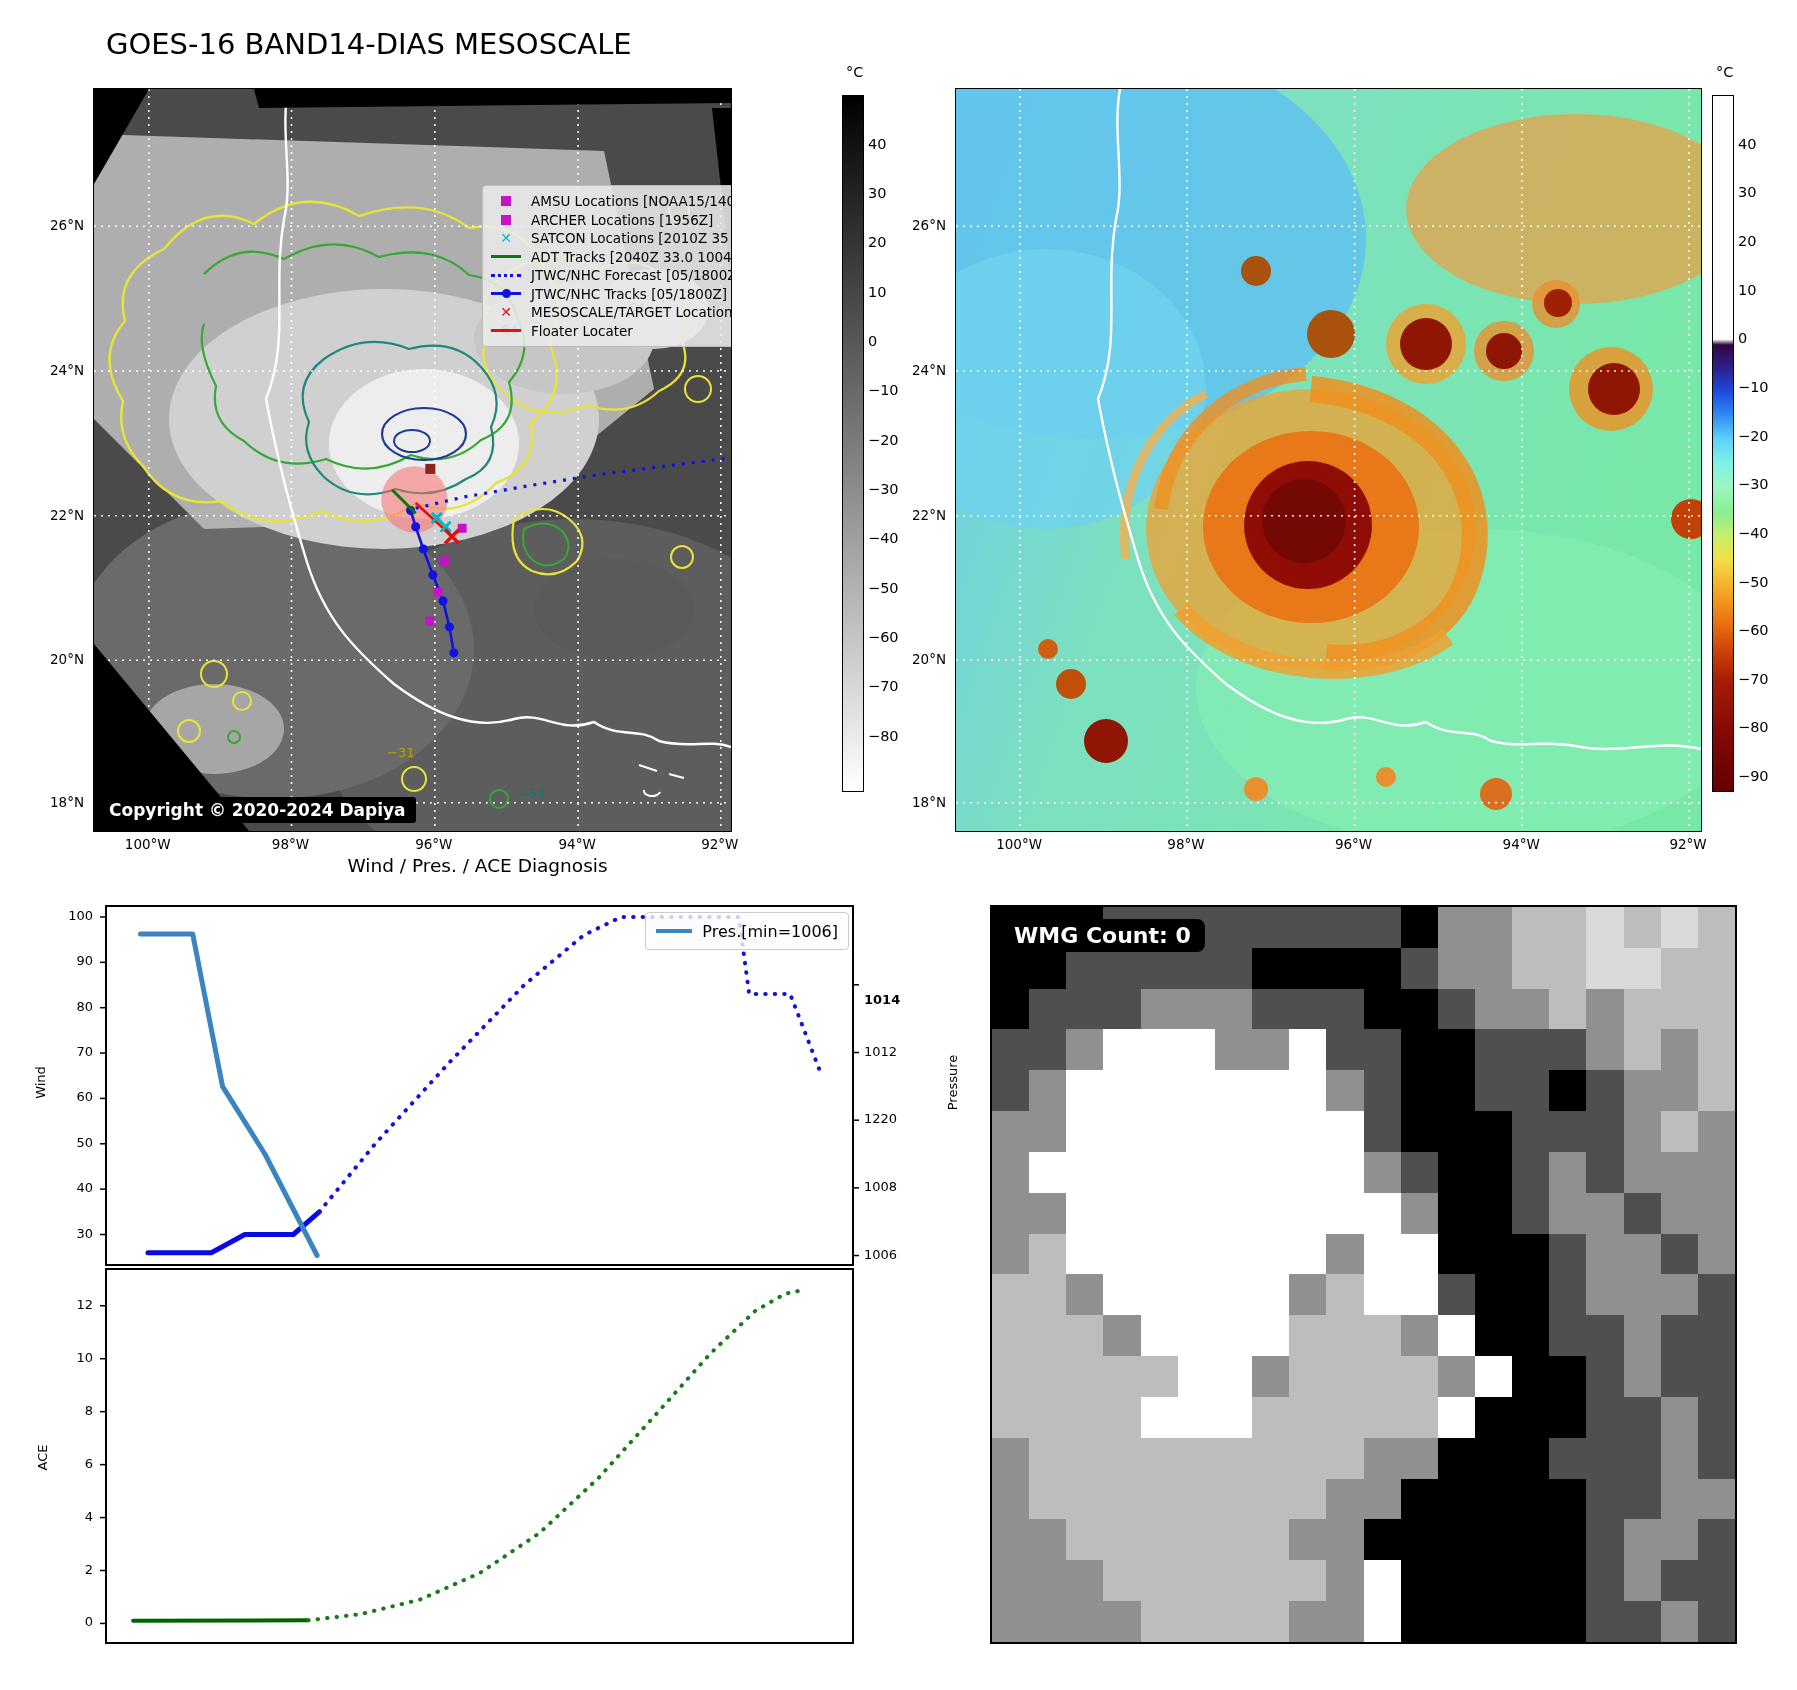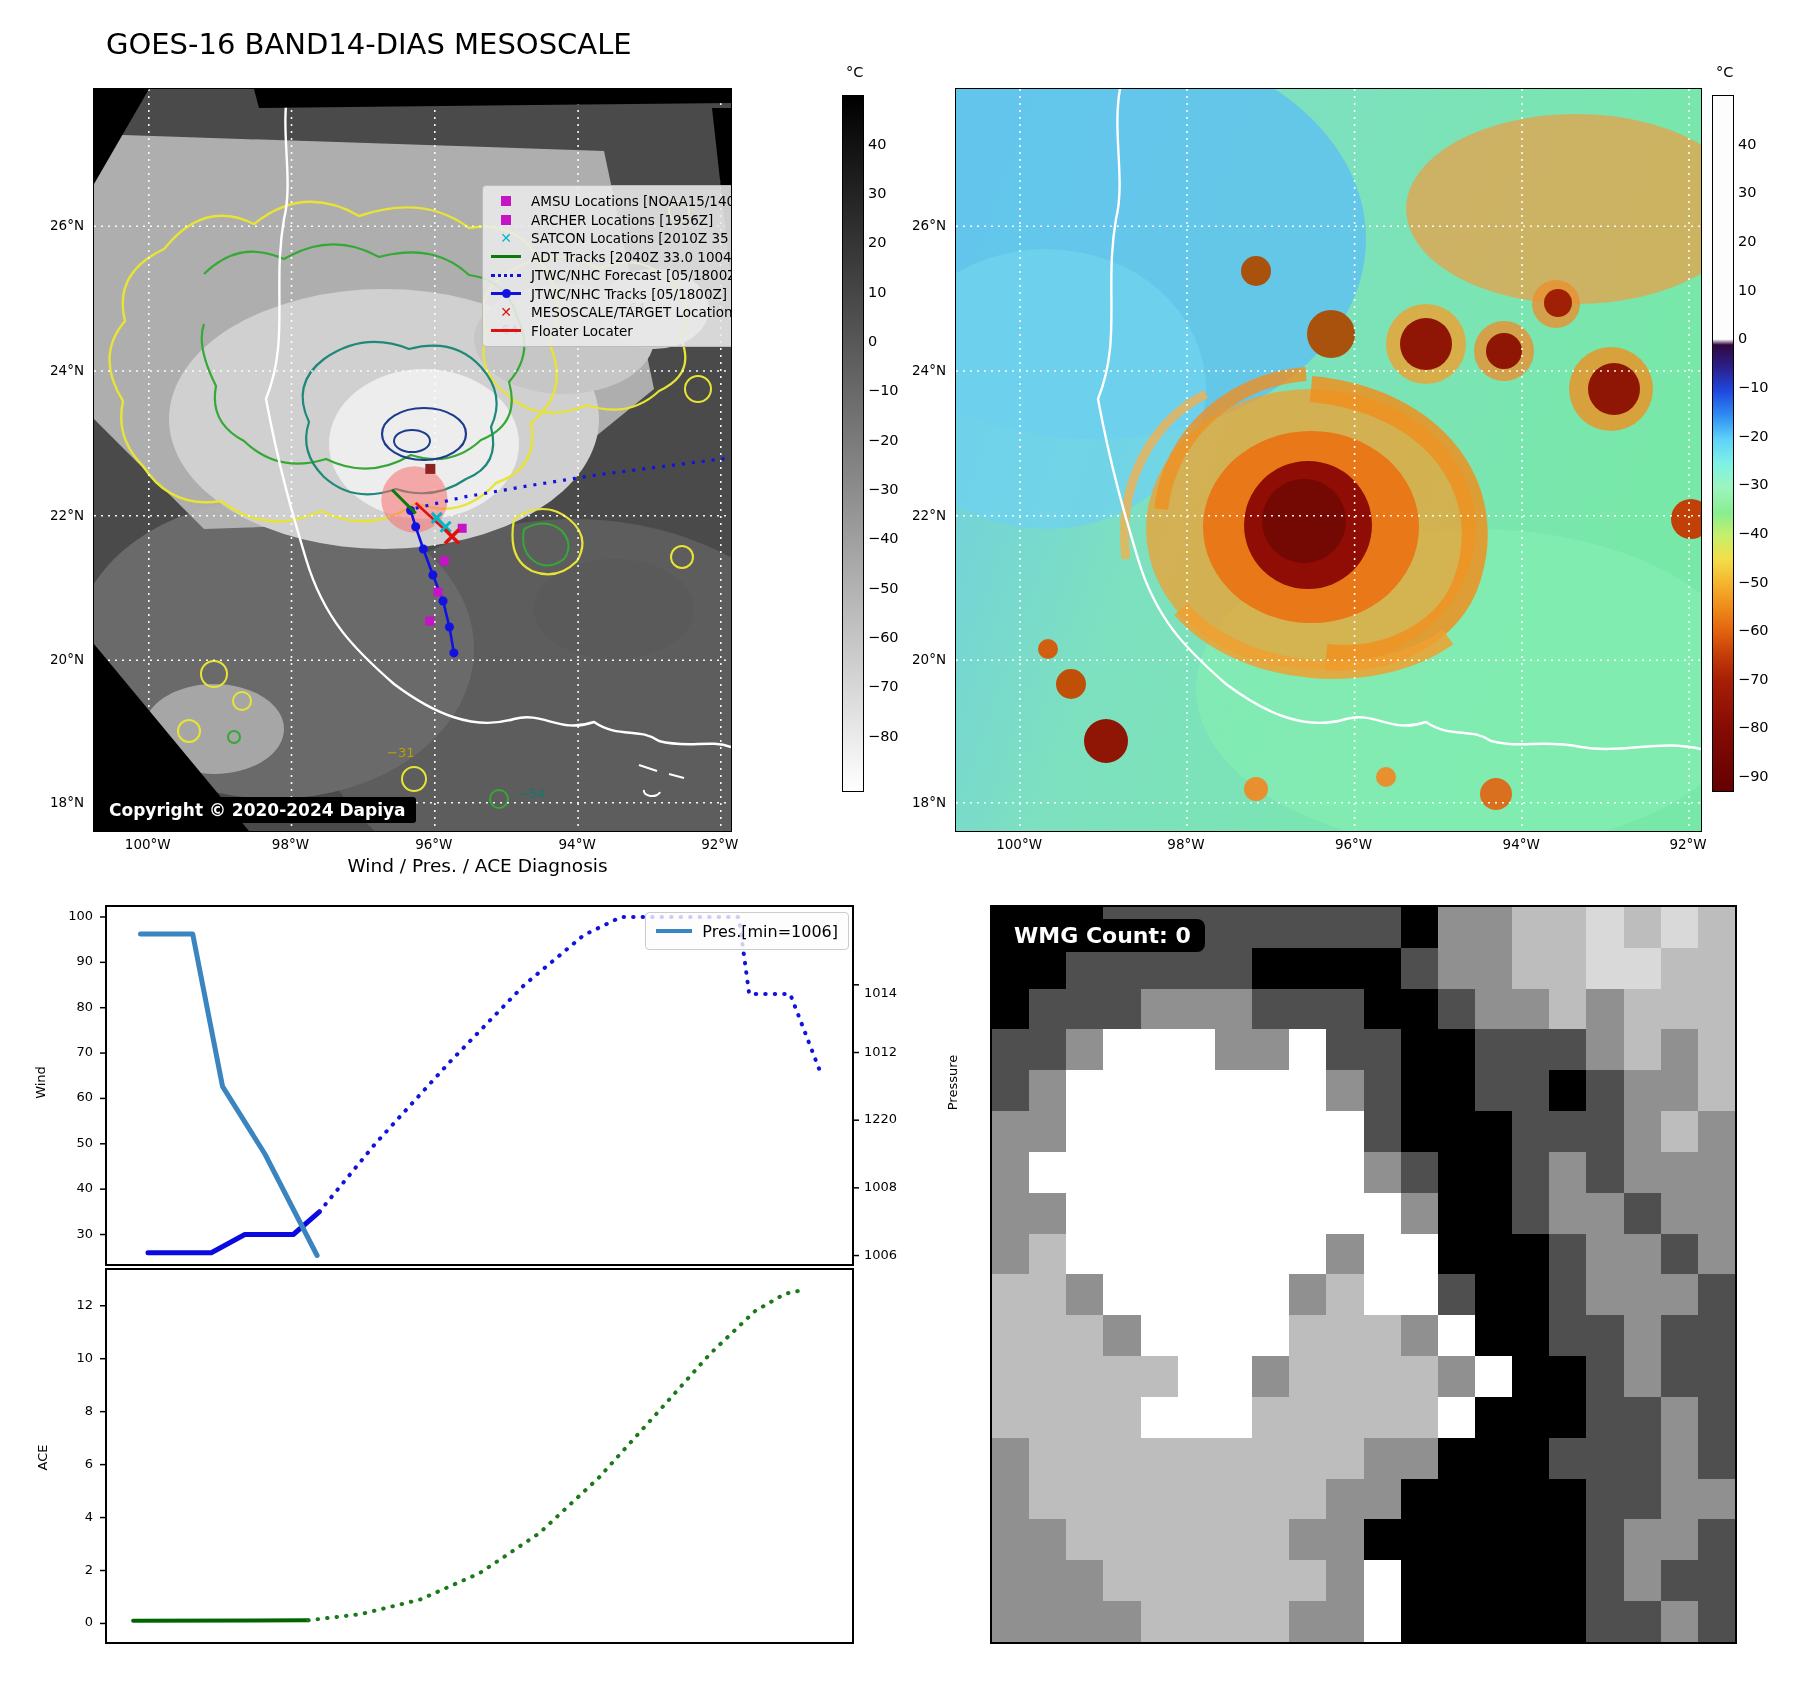--- a/index.html
+++ b/index.html
@@ -362,21 +362,21 @@
       <span style="position: absolute; top: 146.066px;">70</span>
       <span style="position: absolute; top: 100.704px;">80</span>
       <span style="position: absolute; top: 55.3418px;">90</span>
       <span style="position: absolute; top: 9.97967px;">100</span>
     </div>
   <div id="ytk-pres" class="abs ytk2">
       <span style="position: absolute; top: 348.54px;">1006</span>
       <span style="position: absolute; top: 280.863px;">1008</span>
       <span style="position: absolute; top: 213.185px;">1220</span>
       <span style="position: absolute; top: 145.507px;">1012</span>
-      <span style="position: absolute; top: 87px;">1014</span>
+      <span style="position: absolute; top: 94px; font-weight: bold;">1014</span>
     </div>
   <div id="ytk-ace" class="abs ytk">
       <span style="position: absolute; top: 353.466px;">0</span>
       <span style="position: absolute; top: 300.512px;">2</span>
       <span style="position: absolute; top: 247.559px;">4</span>
       <span style="position: absolute; top: 194.605px;">6</span>
       <span style="position: absolute; top: 141.651px;">8</span>
       <span style="position: absolute; top: 88.6975px;">10</span>
       <span style="position: absolute; top: 35.7438px;">12</span>
     </div>

